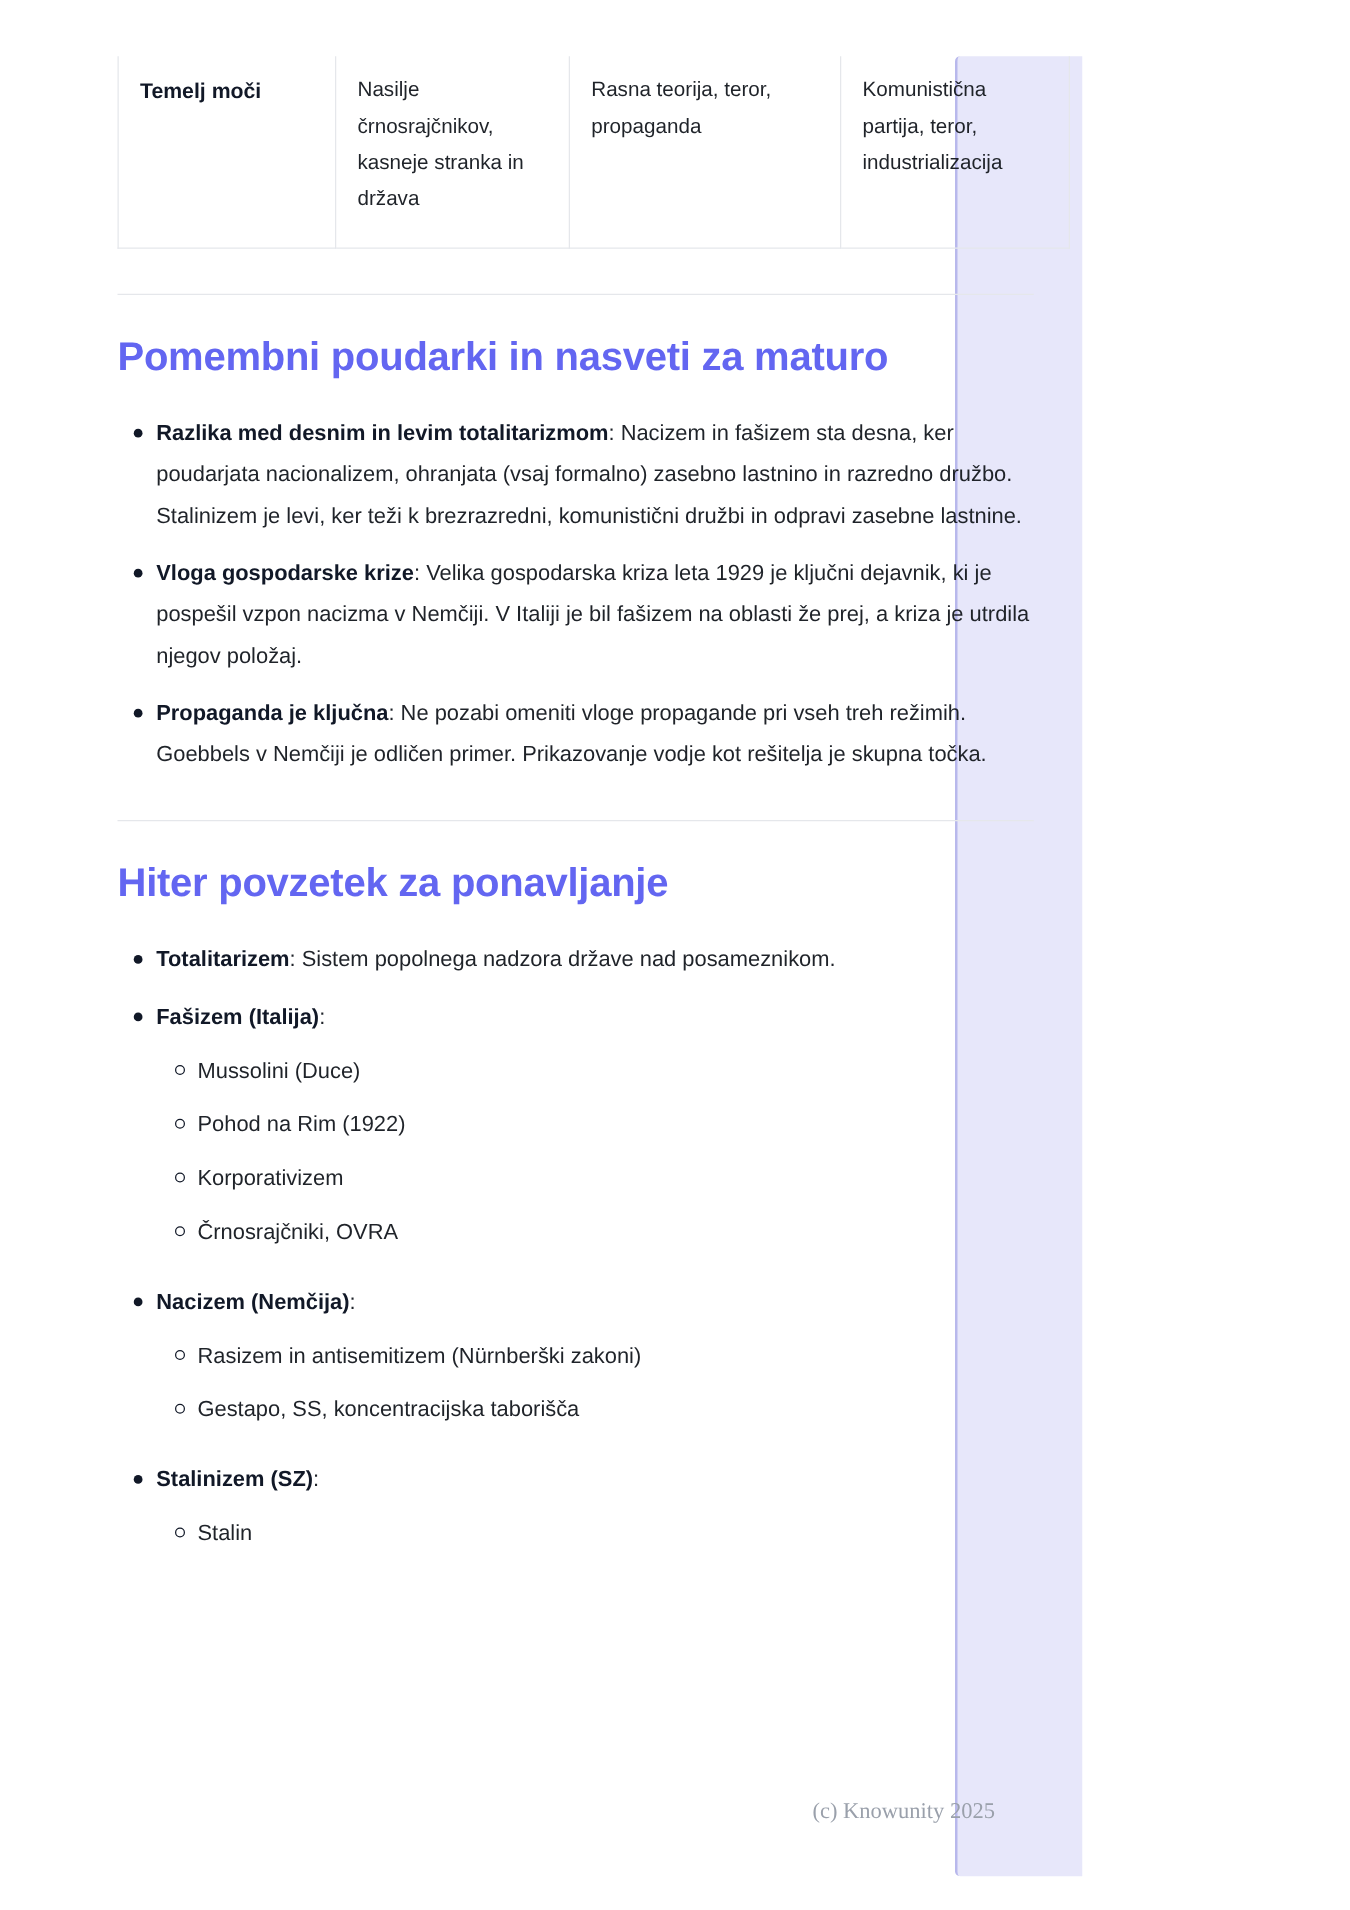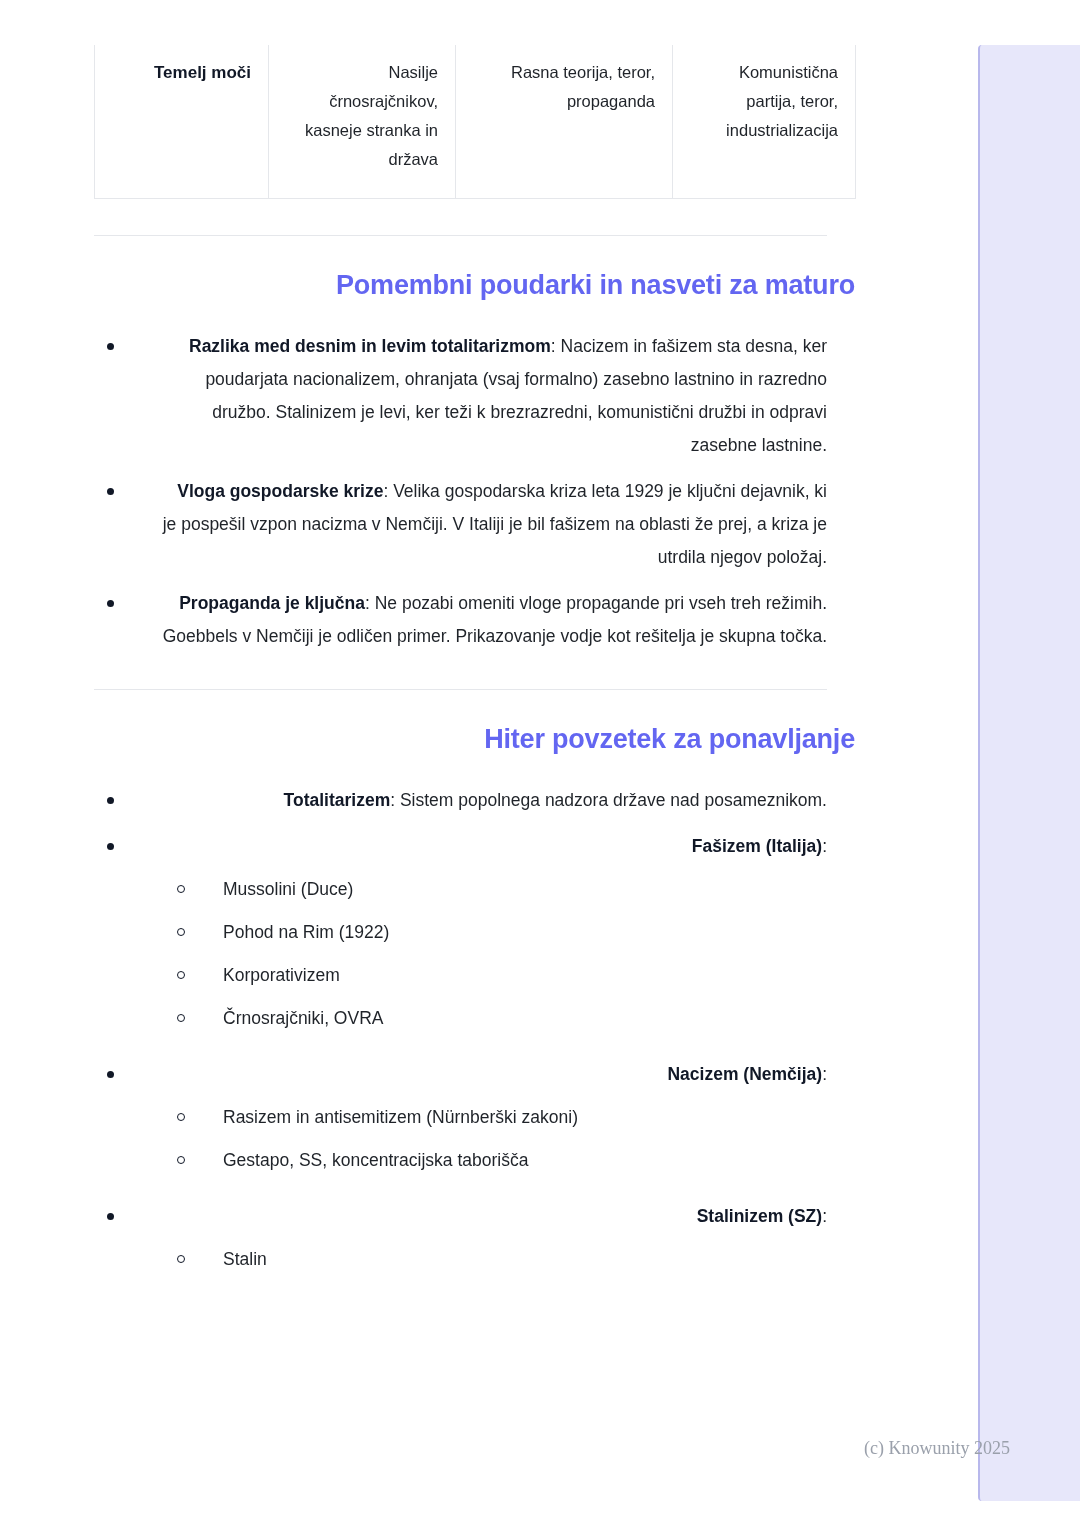--- a/index.html
+++ b/index.html
@@ -1,19 +1,19 @@
 <!DOCTYPE html>
 <html style="--accent: #6366f1; --heading_text: #111827; --body_text: #1f2329; --muted: #9aa0ab; --border: #e5e7eb; --stripe_fill: #e7e7fa; --stripe_line: #b8b8ec;"><head>
 <meta charset="utf-8">
 <style>
   * { margin:0; padding:0; box-sizing:border-box; }
   html, body { background:#ffffff; }
   body { font-family:"Liberation Sans", sans-serif; color:var(--body_text, #1f2329); }
 
-  .page { position:relative; width:1080px; height:1528px; background:#fff; overflow:hidden;text-align:right; }
+  .page { position:relative; width:866px; height:1528px; background:#fff; overflow:hidden; }
 
   .side-stripe {
     position:absolute; top:45px; right:0; width:102px; height:1456px;
     background:var(--stripe_fill, #e7e7fa);
     border-left:2px solid var(--stripe_line, #b8b8ec);
     border-radius:4px 0 0 4px;
     z-index:1;
   }
 
   .content { position:absolute; top:0; left:94px; width:761px; padding-top:45px; z-index:2; }
@@ -28,38 +28,38 @@
     font-size:16.5px; line-height:29px;
     color:var(--body_text, #1f2329);
     word-wrap:break-word;
   }
   .info-table td.row-header { font-weight:bold; color:var(--heading_text, #111827); font-size:17px; }
 
   .divider { border:none; border-top:1px solid var(--border, #e5e7eb); width:733px; margin-top:36px; }
 
   .section-heading {
     margin-top:32px;
-    font-size:27px; font-weight:bold; letter-spacing:-0.2px;
+    font-size:32px; font-weight:bold; letter-spacing:-0.2px;
     color:var(--accent, #6366f1);
     line-height:34px;
   }
 
   .bullet-list { margin-top:28px; width:733px; }
 
-  .bullet { display:flex; margin-bottom:13px;gap:37px; }
+  .bullet { display:flex; margin-bottom:13px; }
   .marker-col { flex:0 0 31px; padding-left:13px; padding-top:13px; }
   .dot { display:block; width:7px; height:7px; border-radius:50%; background:var(--heading_text, #111827); }
   .bullet-content { flex:1; font-size:17.5px; line-height:33px; color:var(--body_text, #1f2329); max-width:700px; }
   .bullet-content strong { color:var(--heading_text, #111827); }
 
   .sub-list { margin-top:10px; }
   .sub-item { display:flex; margin-bottom:10px; }
   .sub-marker-col { flex:0 0 33px; padding-left:15px; padding-top:12px; }
   .circle { display:block; width:8px; height:8px; border-radius:50%; border:1.5px solid var(--heading_text, #111827); background:transparent; }
-  .sub-text { font-size:17.5px; line-height:33px; color:var(--body_text, #1f2329);margin-left:28px; }
+  .sub-text { font-size:17.5px; line-height:33px; color:var(--body_text, #1f2329); }
 
   .footer {
     position:absolute; top:1438px; right:70px;
     font-size:18px; color:var(--muted, #9aa0ab);
     z-index:3;
     font-family:Liberation Serif, serif;
   }
 </style>
 </head>
 <body>

